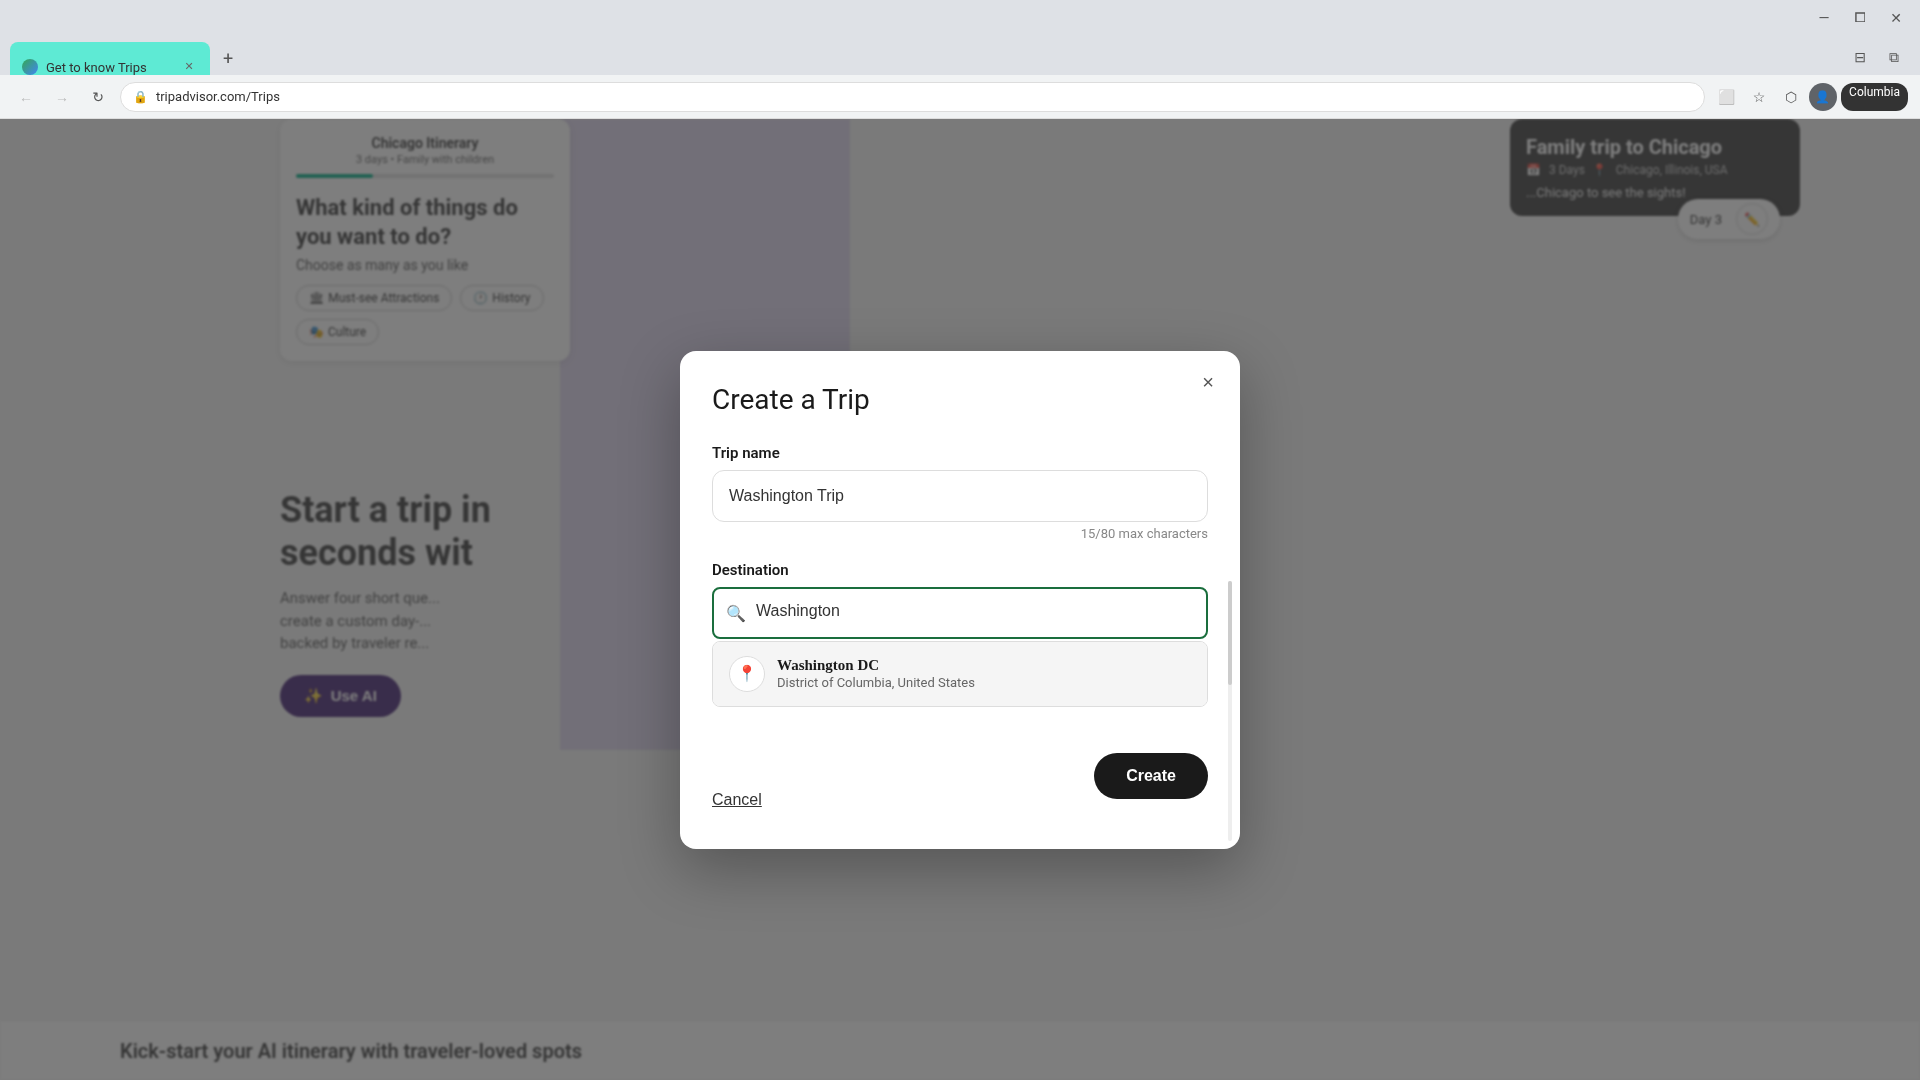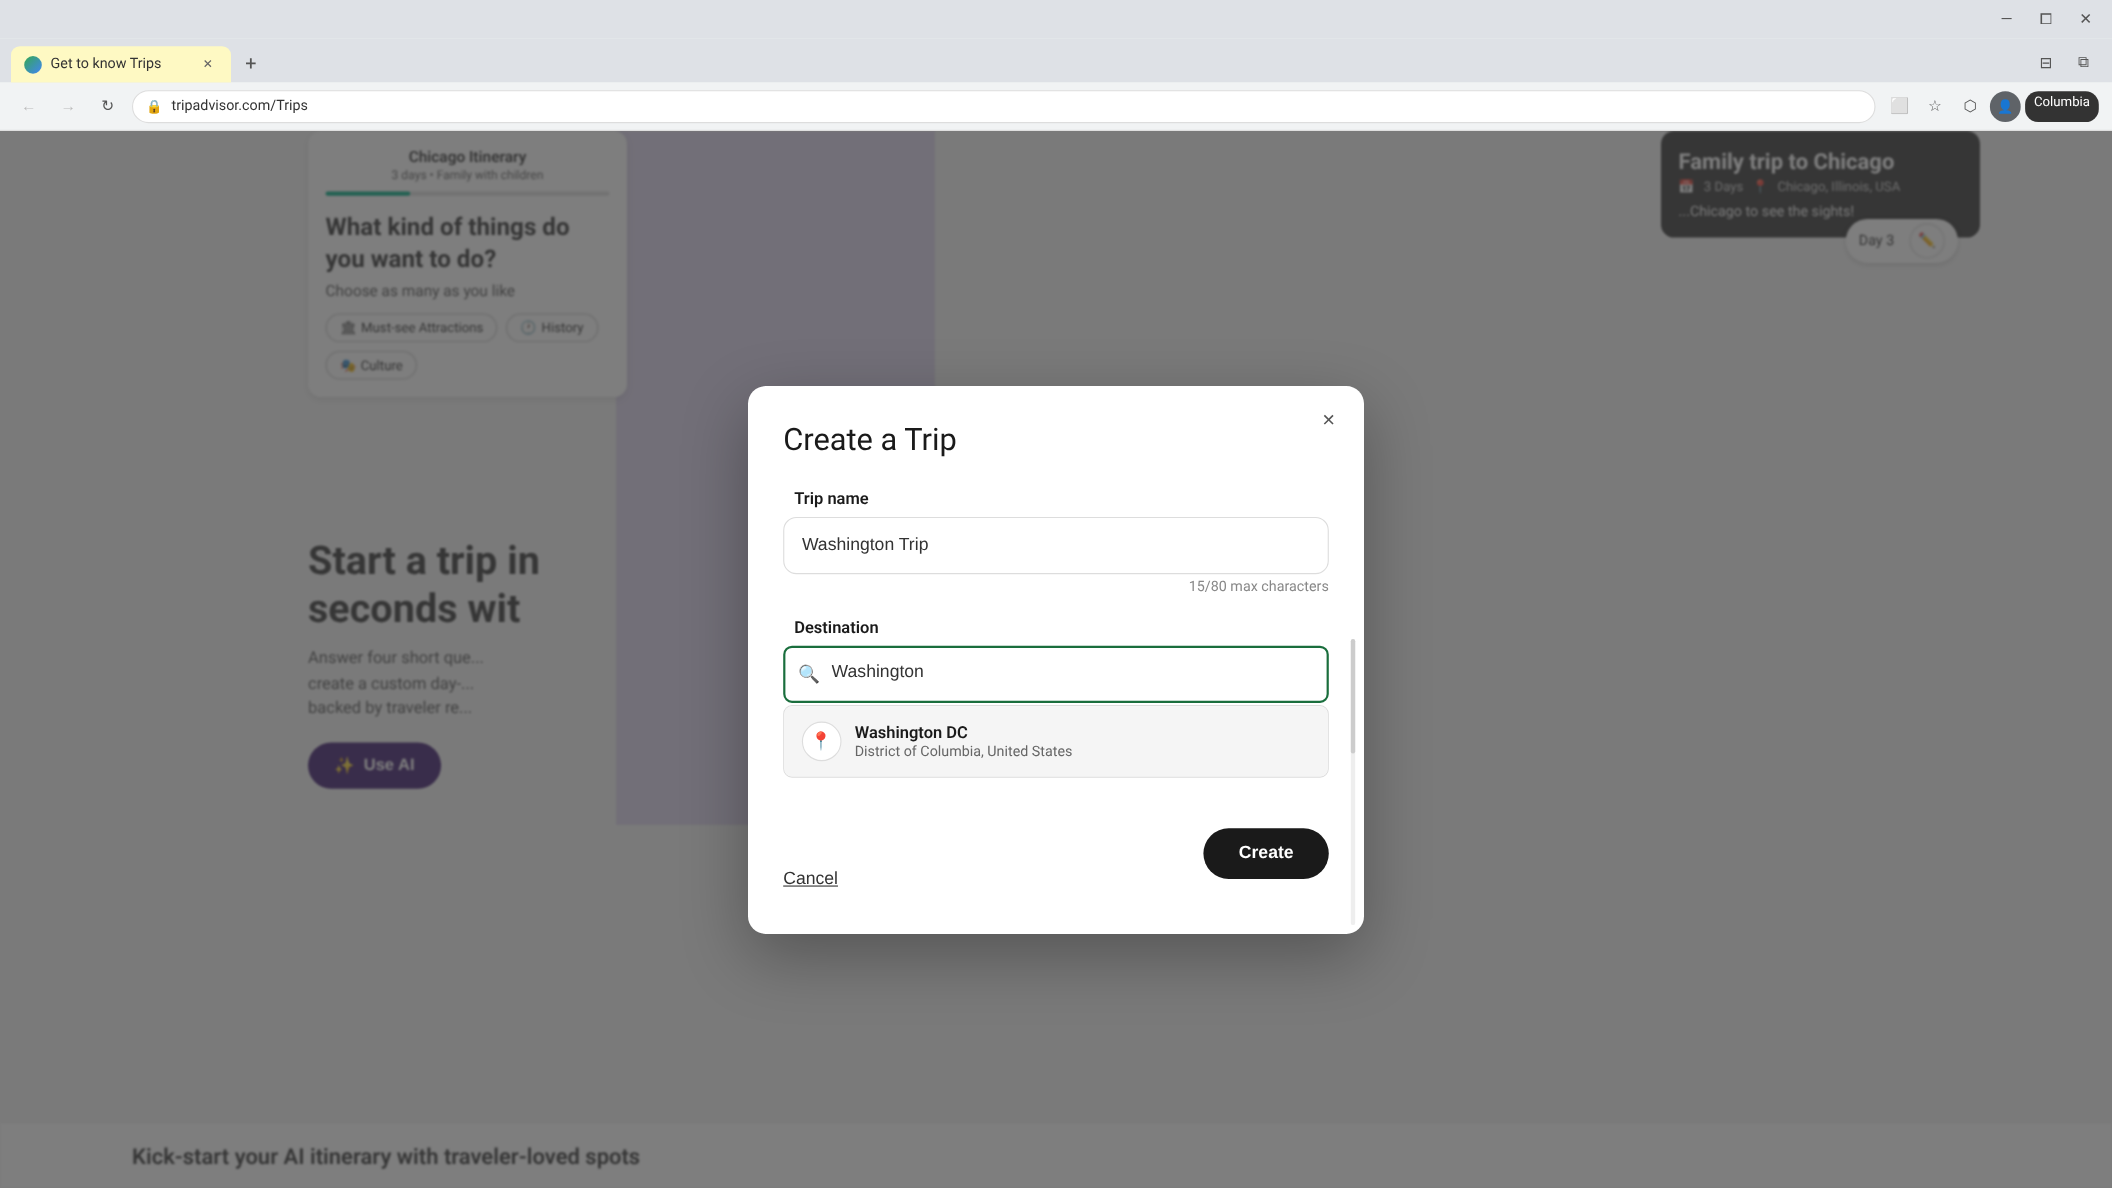--- a/index.html
+++ b/index.html
@@ -32,24 +32,24 @@
     .tab-bar {
       height: 40px;
       background: #dee1e6;
       display: flex;
       align-items: flex-end;
       padding: 0 0 0 10px;
     }
 
     .tab {
       height: 33px;
-      background: #fef9c3;
+      background: #5eead4;
       border-radius: 8px 8px 0 0;
       display: flex;
-      align-items: center;
+      align-items: flex-end;
       padding: 0 12px;
       gap: 8px;
       min-width: 200px;
       max-width: 240px;
       font-size: 13px;
       color: #333;
     }
 
     .tab-favicon {
       width: 16px;
@@ -429,21 +429,20 @@
     .form-group {
       margin-bottom: 20px;
     }
 
     .form-label {
       font-size: 15px;
       font-weight: 600;
       color: #1a1a1a;
       margin-bottom: 8px;
       display: block;
-      margin-left: 10px;
     }
 
     .form-input {
       width: 100%;
       height: 52px;
       border: 1.5px solid #ddd;
       border-radius: 12px;
       padding: 0 16px;
       font-size: 16px;
       color: #333;
@@ -511,20 +510,21 @@
       font-size: 16px;
       flex-shrink: 0;
     }
 
     .dropdown-item-text {}
 
     .dropdown-item-main {
       font-size: 15px;
       font-weight: 600;
       color: #1a1a1a;
+      font-family: Liberation Serif, serif;
     }
 
     .dropdown-item-sub {
       font-size: 13px;
       color: #666;
       margin-top: 1px;
     }
 
     .modal-actions {
       display: flex;

